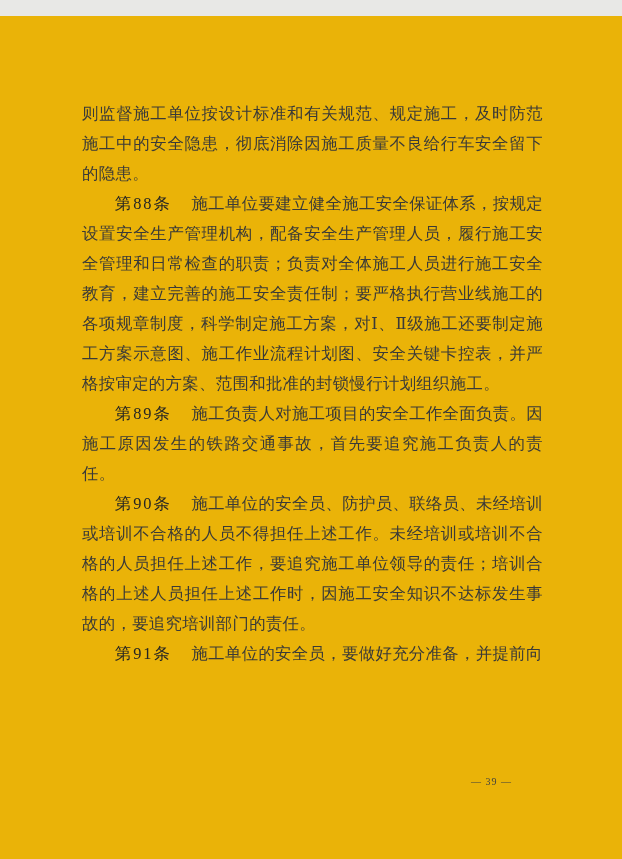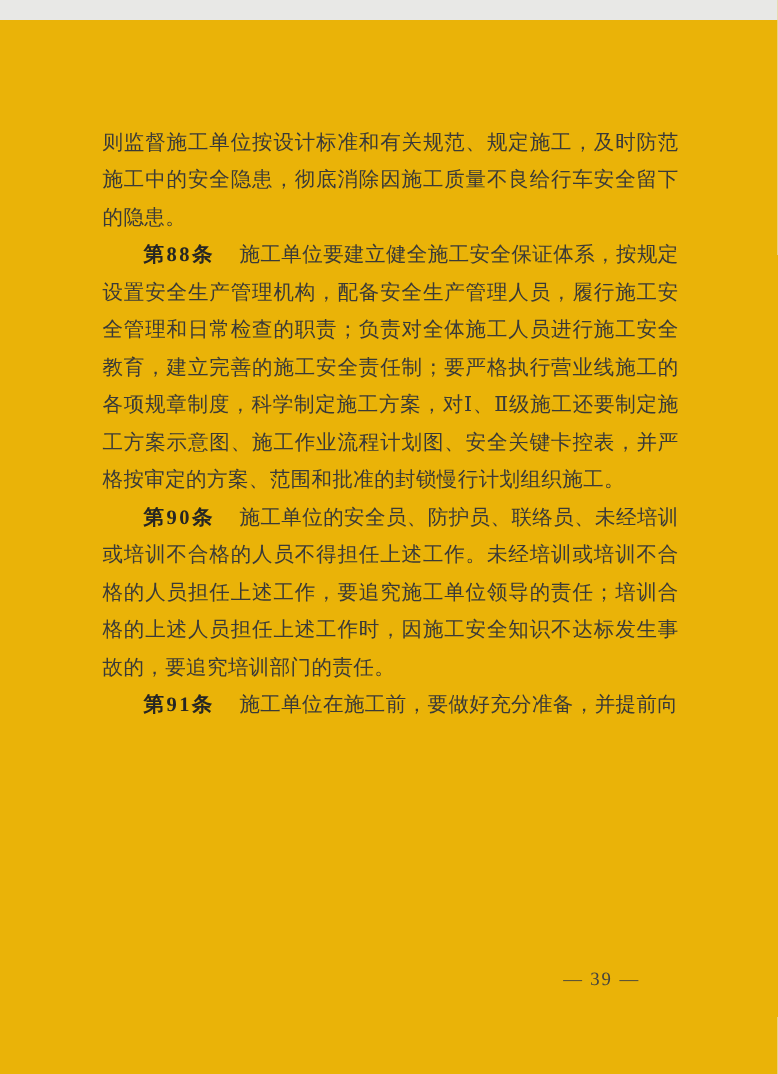--- a/index.html
+++ b/index.html
@@ -29,39 +29,40 @@
     letter-spacing: 0.02em;
   }
   .content p {
     margin: 0;
     padding: 0;
   }
   .content p.indent {
     text-indent: 2em;
   }
   .article-number {
-    font-weight: 700;
+    font-weight: 400;
     color: #262624;
     letter-spacing: 0.12em;
     margin-right: 1.2em;
   }
   .page-number {
     position: absolute;
     top: 760px;
     right: 110px;
     color: #44443f;
-    font-size: 15px;
+    font-size: 10px;
     letter-spacing: 0.1em;
     white-space: nowrap;
   }
 </style>
 </head>
 <body>
 
 <div class="page">
   <div class="content" id="paragraphs">
       <p><span>则监督施工单位按设计标准和有关规范、规定施工，及时防范施工中的安全隐患，彻底消除因施工质量不良给行车安全留下的隐患。</span></p>
       <p class="indent"><span class="article-number">第88条</span><span>施工单位要建立健全施工安全保证体系，按规定设置安全生产管理机构，配备安全生产管理人员，履行施工安全管理和日常检查的职责；负责对全体施工人员进行施工安全教育，建立完善的施工安全责任制；要严格执行营业线施工的各项规章制度，科学制定施工方案，对Ⅰ、Ⅱ级施工还要制定施工方案示意图、施工作业流程计划图、安全关键卡控表，并严格按审定的方案、范围和批准的封锁慢行计划组织施工。</span></p>
+      <p class="indent"><span class="article-number">第89条</span><span>施工负责人对施工项目的安全工作全面负责。因施工原因发生的铁路交通事故，首先要追究施工负责人的责任。</span></p>
       <p class="indent"><span class="article-number">第90条</span><span>施工单位的安全员、防护员、联络员、未经培训或培训不合格的人员不得担任上述工作。未经培训或培训不合格的人员担任上述工作，要追究施工单位领导的责任；培训合格的上述人员担任上述工作时，因施工安全知识不达标发生事故的，要追究培训部门的责任。</span></p>
-      <p class="indent"><span class="article-number">第91条</span><span>施工单位在施工前，要做好充分准备，并提前向</span></p>
+      <p class="indent"><span class="article-number">第91条</span><span>施工单位的安全员，要做好充分准备，并提前向</span></p>
     </div>
   <div class="page-number">— 39 —</div>
 </div>
 
 </body></html>

